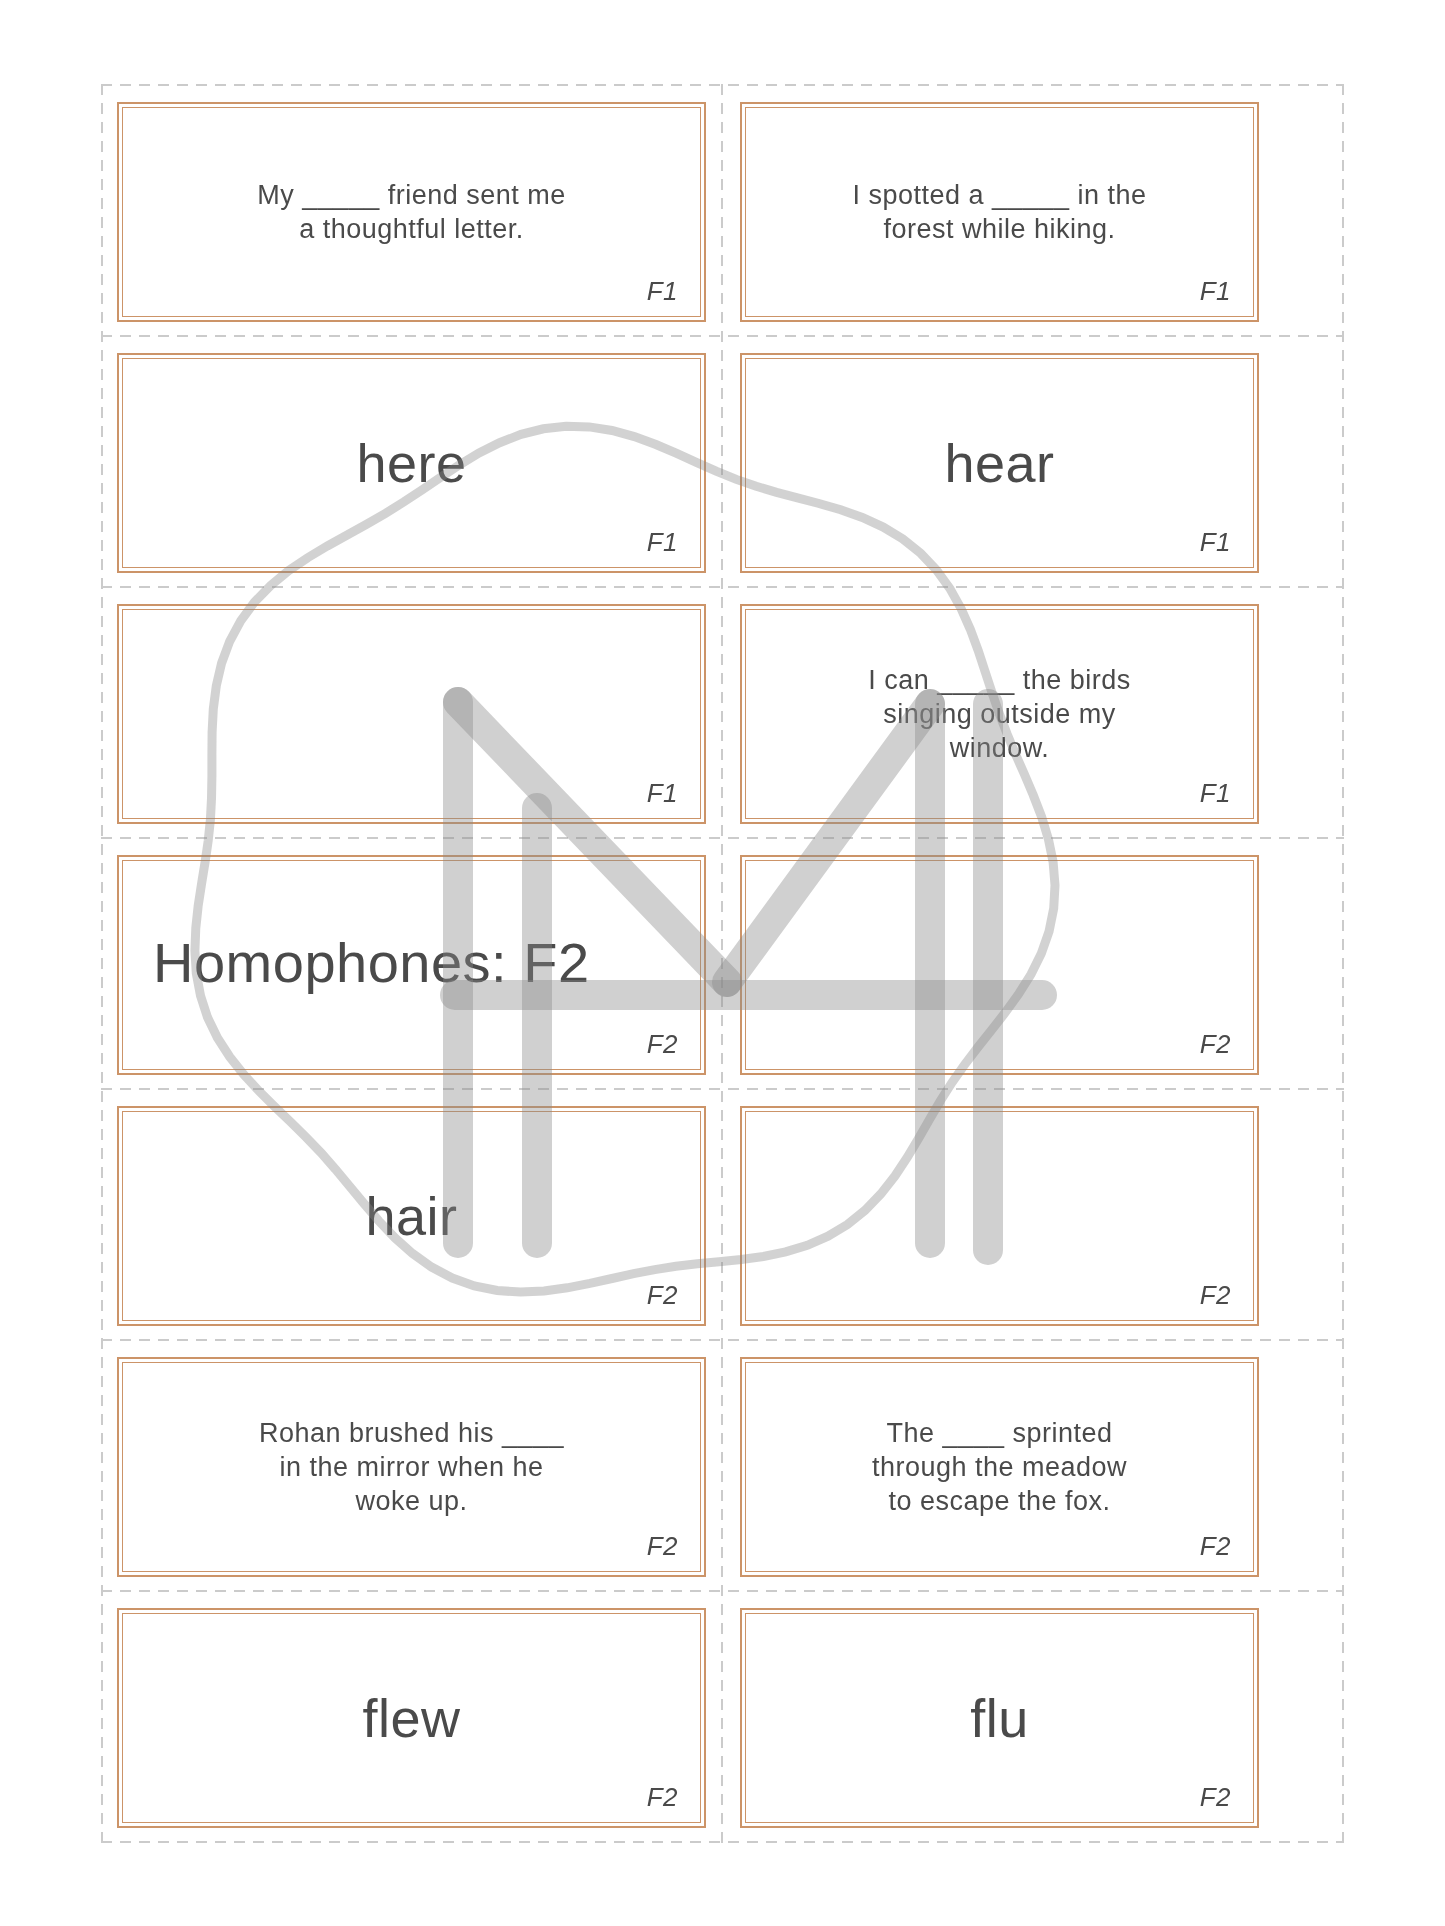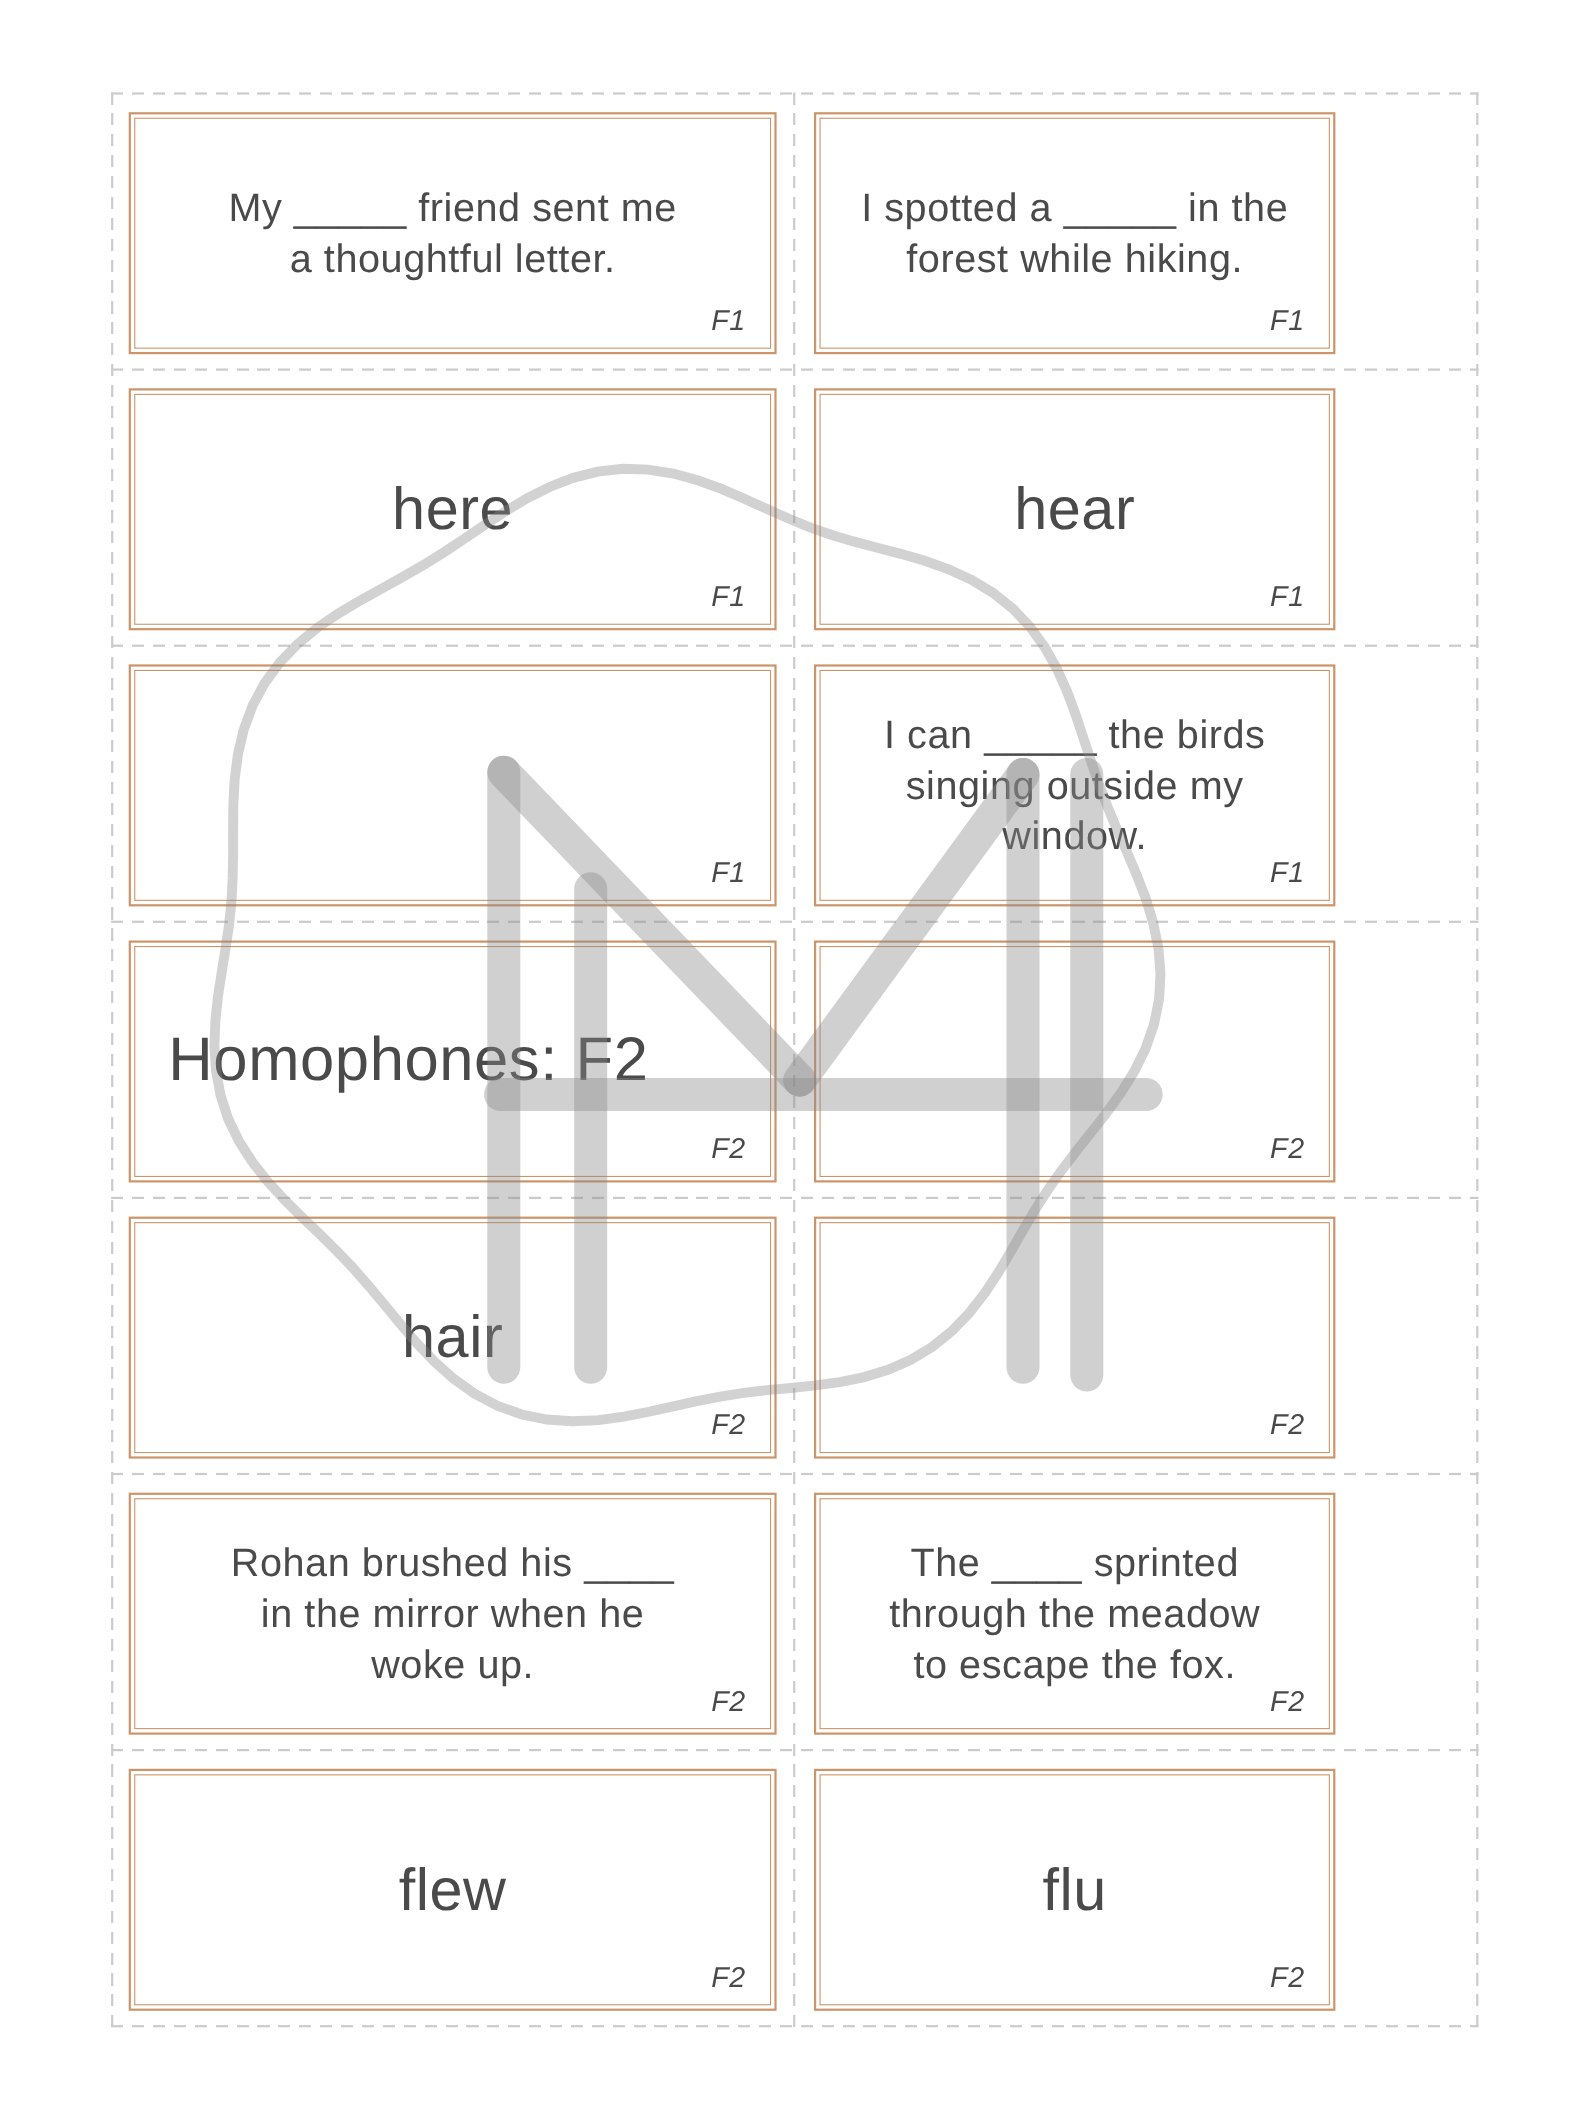--- a/index.html
+++ b/index.html
@@ -40,28 +40,28 @@
     display:flex;align-items:center;justify-content:center;
     box-sizing:border-box;
   }
   .card::after{
     content:"";
     position:absolute;inset:3px;
     border:1px solid var(--orange);
     pointer-events:none;
   }
   .colL{left:117px;width:589px;}
-  .colR{left:740px;width:474px;}
+  .colR{left:740px;width:519px;}
   .row1{top:102px}.row2{top:353px}.row3{top:604px}.row4{top:855px}
   .row5{top:1106px}.row6{top:1357px}.row7{top:1608px}
   .card-text{
     position:relative;z-index:10;
     white-space:pre-line;
     text-align:center;
-    font-size:36px;
+    font-size:27px;
     line-height:1.27;
     letter-spacing:0.5px;
     padding:8px 28px;
   }
   .card-text.word{font-size:54px;line-height:1;}
   .card-text.title{
     font-size:56px;
     text-align:right;
     align-self:center;
     position:absolute;left:34px;top:50%;

